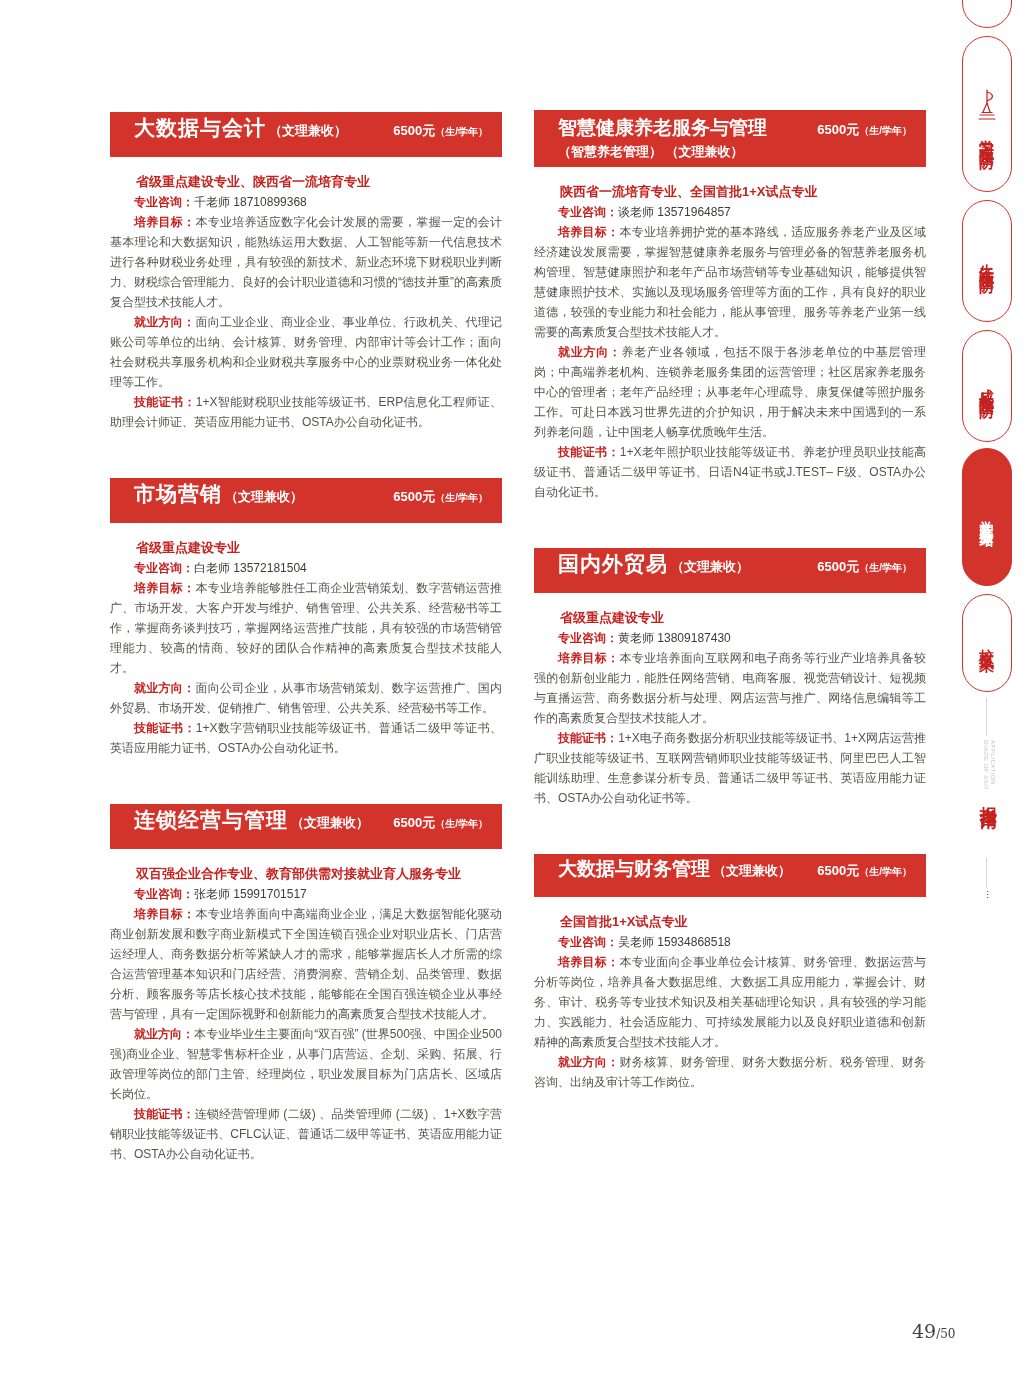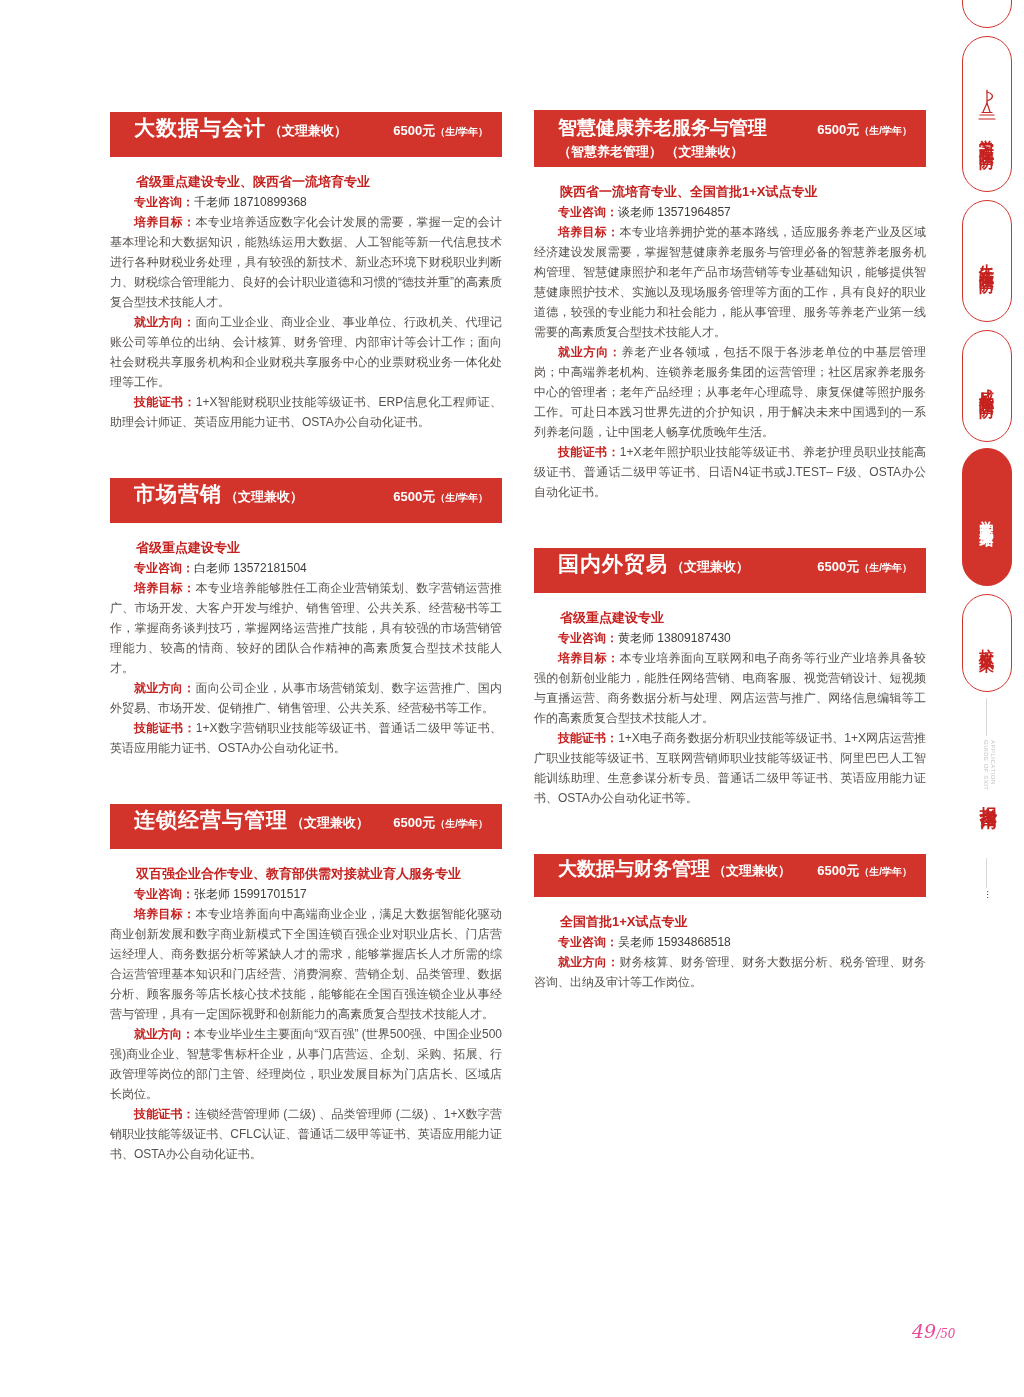--- a/index.html
+++ b/index.html
@@ -80,21 +80,21 @@
   }
   .gdots {
     position:absolute; top:890px; left:21px;
     writing-mode:vertical-rl; font-size:9px; color:#c5211f; letter-spacing:1px;
   }
 
   
   .footer {
     position:absolute; left:912px; top:1320px;
     font-family:"DejaVu Serif","Liberation Serif",serif;
-    font-style:italic; color:#ec4899;
+    color:#404040;
   }
   .footer .pg { font-size:19px; }
   .footer .tot { font-size:12px; }
 </style>
 </head>
 <body>
 
 <div class="page">
 
   <div class="col col-left">
@@ -179,20 +179,21 @@
     <section class="block">
       <header class="bar">
         <div class="bar-main">
           <span class="bar-title small">大数据与财务管理</span>
           <span class="bar-adm">（文理兼收）</span>
           <span class="bar-fee"><span class="fee-num">6500元</span><span class="fee-unit">（生/学年）</span></span>
         </div>
       </header>
       <p class="tagline">全国首批1+X试点专业</p>
       <p class="para"><span class="lbl">专业咨询：</span><span class="consult-val">吴老师 15934868518</span></p>
+      <p class="para"><span class="lbl">培养目标：</span><span>本专业面向企事业单位会计核算、财务管理、数据运营与分析等岗位，培养具备大数据思维、大数据工具应用能力，掌握会计、财务、审计、税务等专业技术知识及相关基础理论知识，具有较强的学习能力、实践能力、社会适应能力、可持续发展能力以及良好职业道德和创新精神的高素质复合型技术技能人才。</span></p>
       <p class="para"><span class="lbl">就业方向：</span><span>财务核算、财务管理、财务大数据分析、税务管理、财务咨询、出纳及审计等工作岗位。</span></p>
     </section>
   </div>
 
   <aside class="sidebar">
     <div class="tab-tip"></div>
 
     <div class="tab t1">
       <svg class="tower-icon" width="26" height="36" viewBox="0 0 26 36" fill="none" stroke="#c5211f" stroke-width="1.2" stroke-linecap="round" stroke-linejoin="round">
         <path d="M13 2 L13 16"></path>

